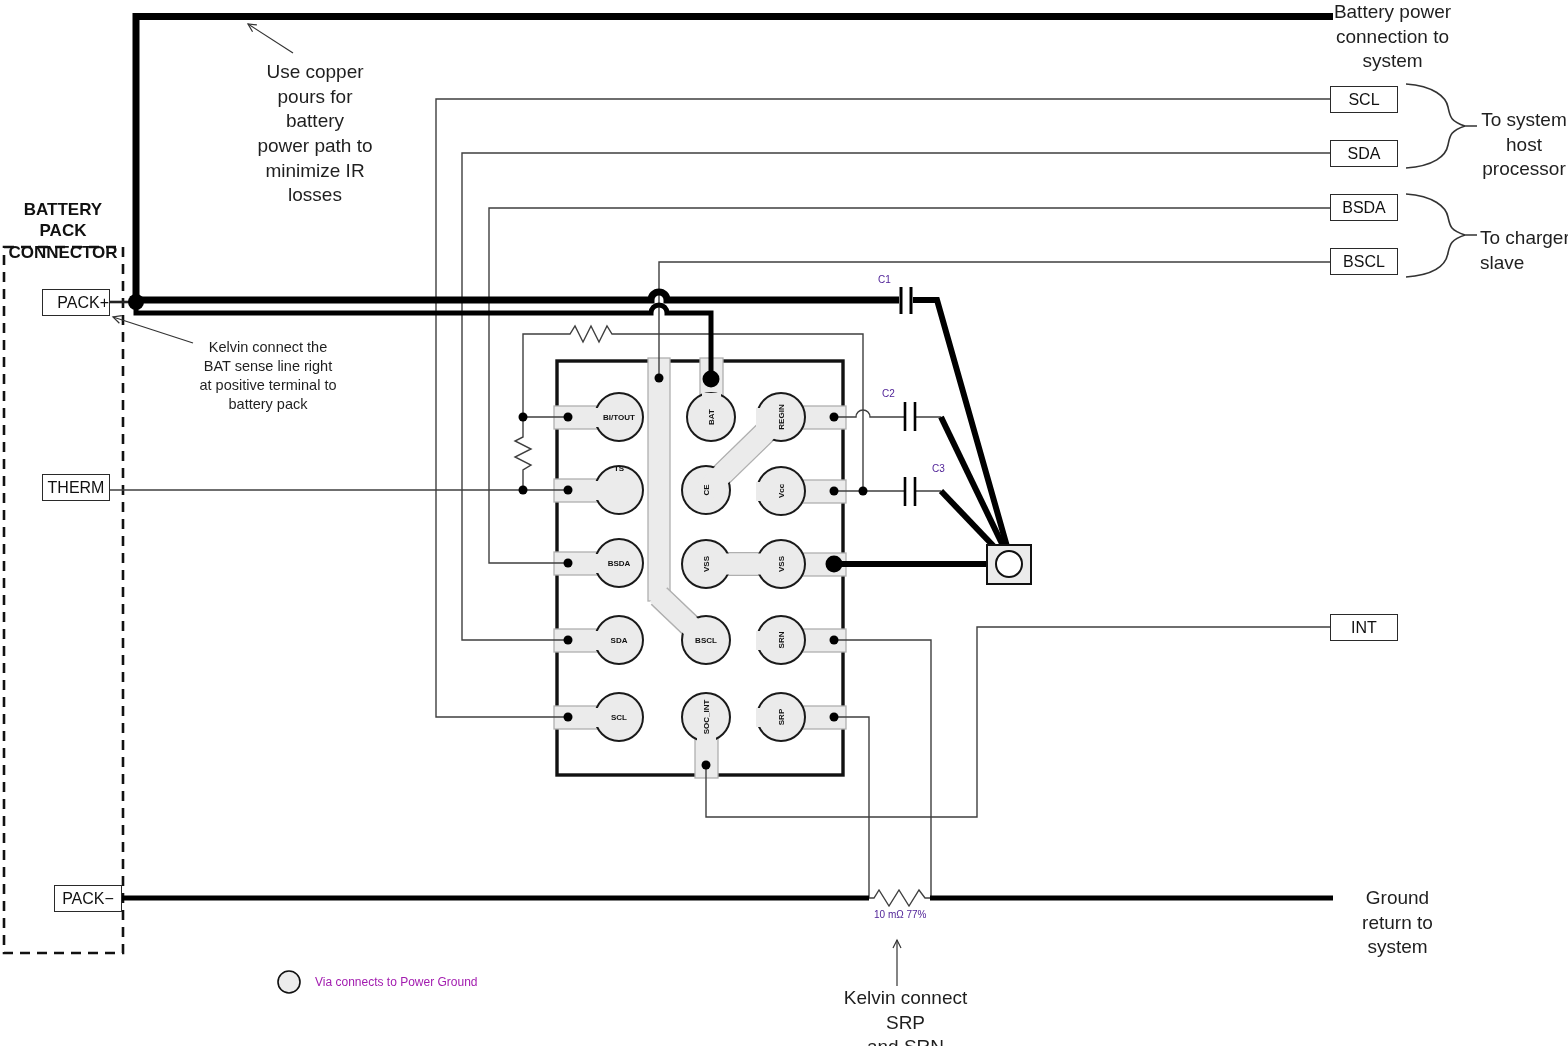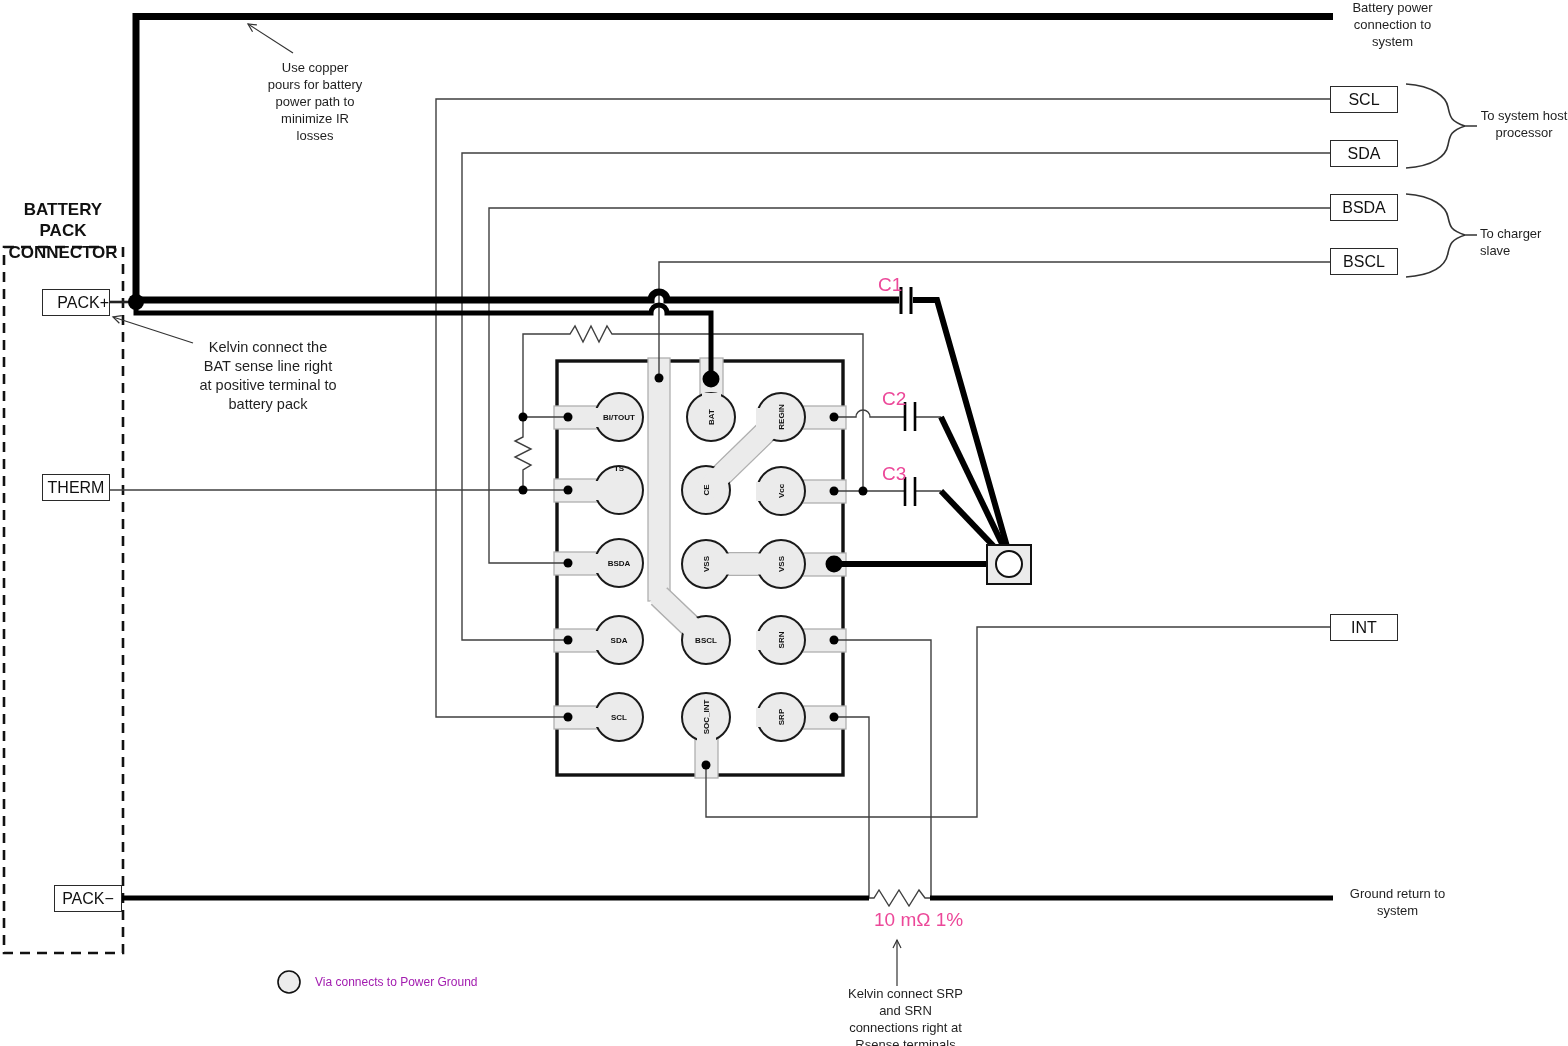--- a/index.html
+++ b/index.html
@@ -1,25 +1,25 @@
 <!DOCTYPE html>
 <html><head>
 <meta charset="utf-8">
 <style>
   html,body{margin:0;padding:0;background:#fff;}
   #stage{position:relative;width:1568px;height:1046px;background:#fff;overflow:hidden;
          font-family:"Liberation Sans",sans-serif;color:#1a1a1a;}
   #stage svg{position:absolute;left:0;top:0;}
-  .note{position:absolute;white-space:pre-line;text-align:center;font-size:13px;line-height:1.3;color:#1f1f1f;}
+  .note{position:absolute;white-space:pre-line;text-align:center;font-size:19px;line-height:1.3;color:#1f1f1f;}
   .pinbox{position:absolute;width:68px;height:27px;border:1.6px solid #2a2a2a;background:#fff;
           display:flex;align-items:center;justify-content:center;font-size:16px;color:#111;box-sizing:border-box;}
   .padlbl{position:absolute;font-weight:700;font-size:8px;color:#111;white-space:nowrap;
           transform:translate(-50%,-50%);}
   .padlbl.vert{transform:translate(-50%,-50%) rotate(-90deg);}
-  .clabel{position:absolute;font-size:19px;color:#ec4899;}
+  .clabel{position:absolute;font-size:10px;color:#4c1d95;}
   .title{position:absolute;font-weight:700;font-size:17px;line-height:1.25;text-align:center;white-space:pre-line;color:#111;}
   .legendtxt{position:absolute;font-size:12px;color:#a21caf;}
 </style>
 </head>
 <body>
 
 <div id="stage">
 
 <svg width="1568" height="1046" viewBox="0 0 1568 1046">
   <defs>
@@ -224,22 +224,22 @@
 connections right at
 Rsense terminals</div>
 <div class="note" style="left:1340px;top:886px;width:115px;">Ground return to
 system</div>
 <div class="note" style="left:1476px;top:108px;width:96px;">To system host
 processor</div>
 <div class="note" style="left:1480px;top:226px;width:92px;text-align:left;">To charger slave</div>
 
 <div class="clabel" style="left:878px;top:274px;">C1</div>
 <div class="clabel" style="left:882px;top:388px;">C2</div>
-<div class="clabel" style="left:882px;top:463px;">C3</div>
-<div class="clabel" style="left:874px;top:909px;">10 mΩ 1%</div>
+<div class="clabel" style="left:932px;top:463px;">C3</div>
+<div class="clabel" style="left:874px;top:909px;">10 mΩ 77%</div>
 <div class="legendtxt" style="left:315px;top:975px;">Via connects to Power Ground</div>
 
 <div class="padlbl" style="left:619px;top:417px;">BI/TOUT</div>
 <div class="padlbl" style="left:619px;top:468px;">TS</div>
 <div class="padlbl" style="left:619px;top:563px;">BSDA</div>
 <div class="padlbl" style="left:619px;top:640px;">SDA</div>
 <div class="padlbl" style="left:619px;top:717px;">SCL</div>
 <div class="padlbl vert" style="left:711px;top:417px;">BAT</div>
 <div class="padlbl vert" style="left:706px;top:490px;">CE</div>
 <div class="padlbl vert" style="left:706px;top:564px;">VSS</div>

